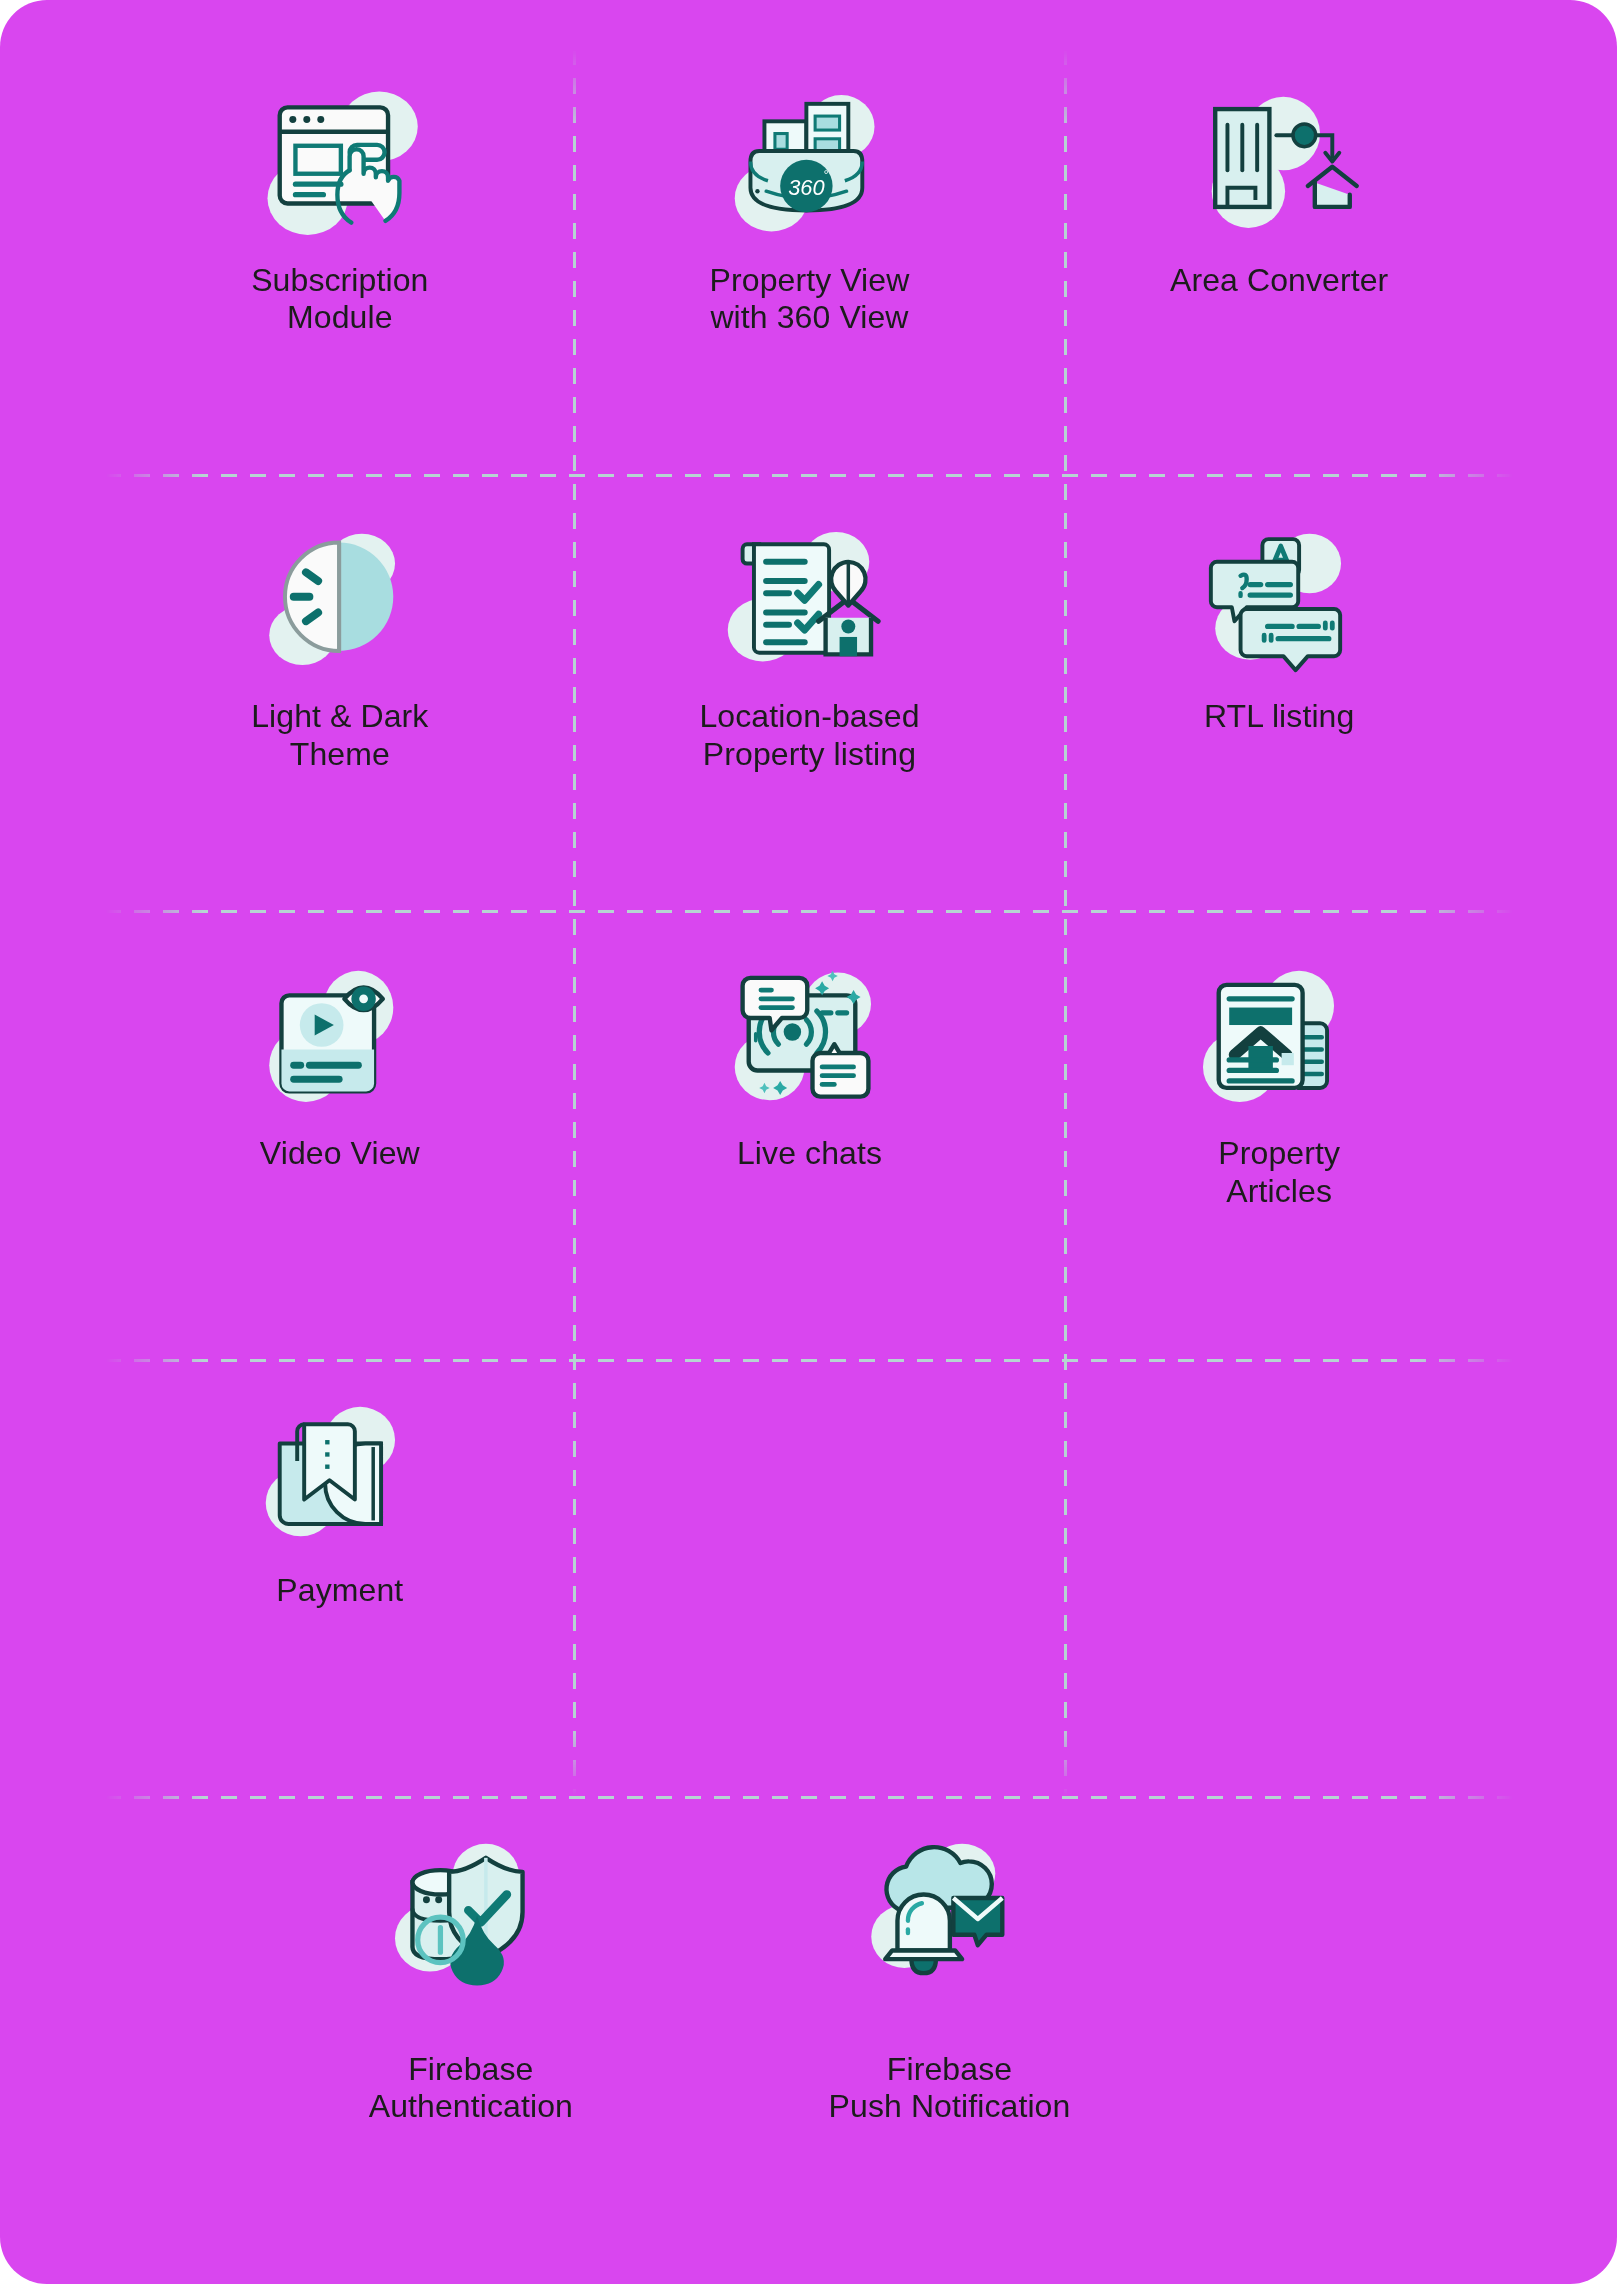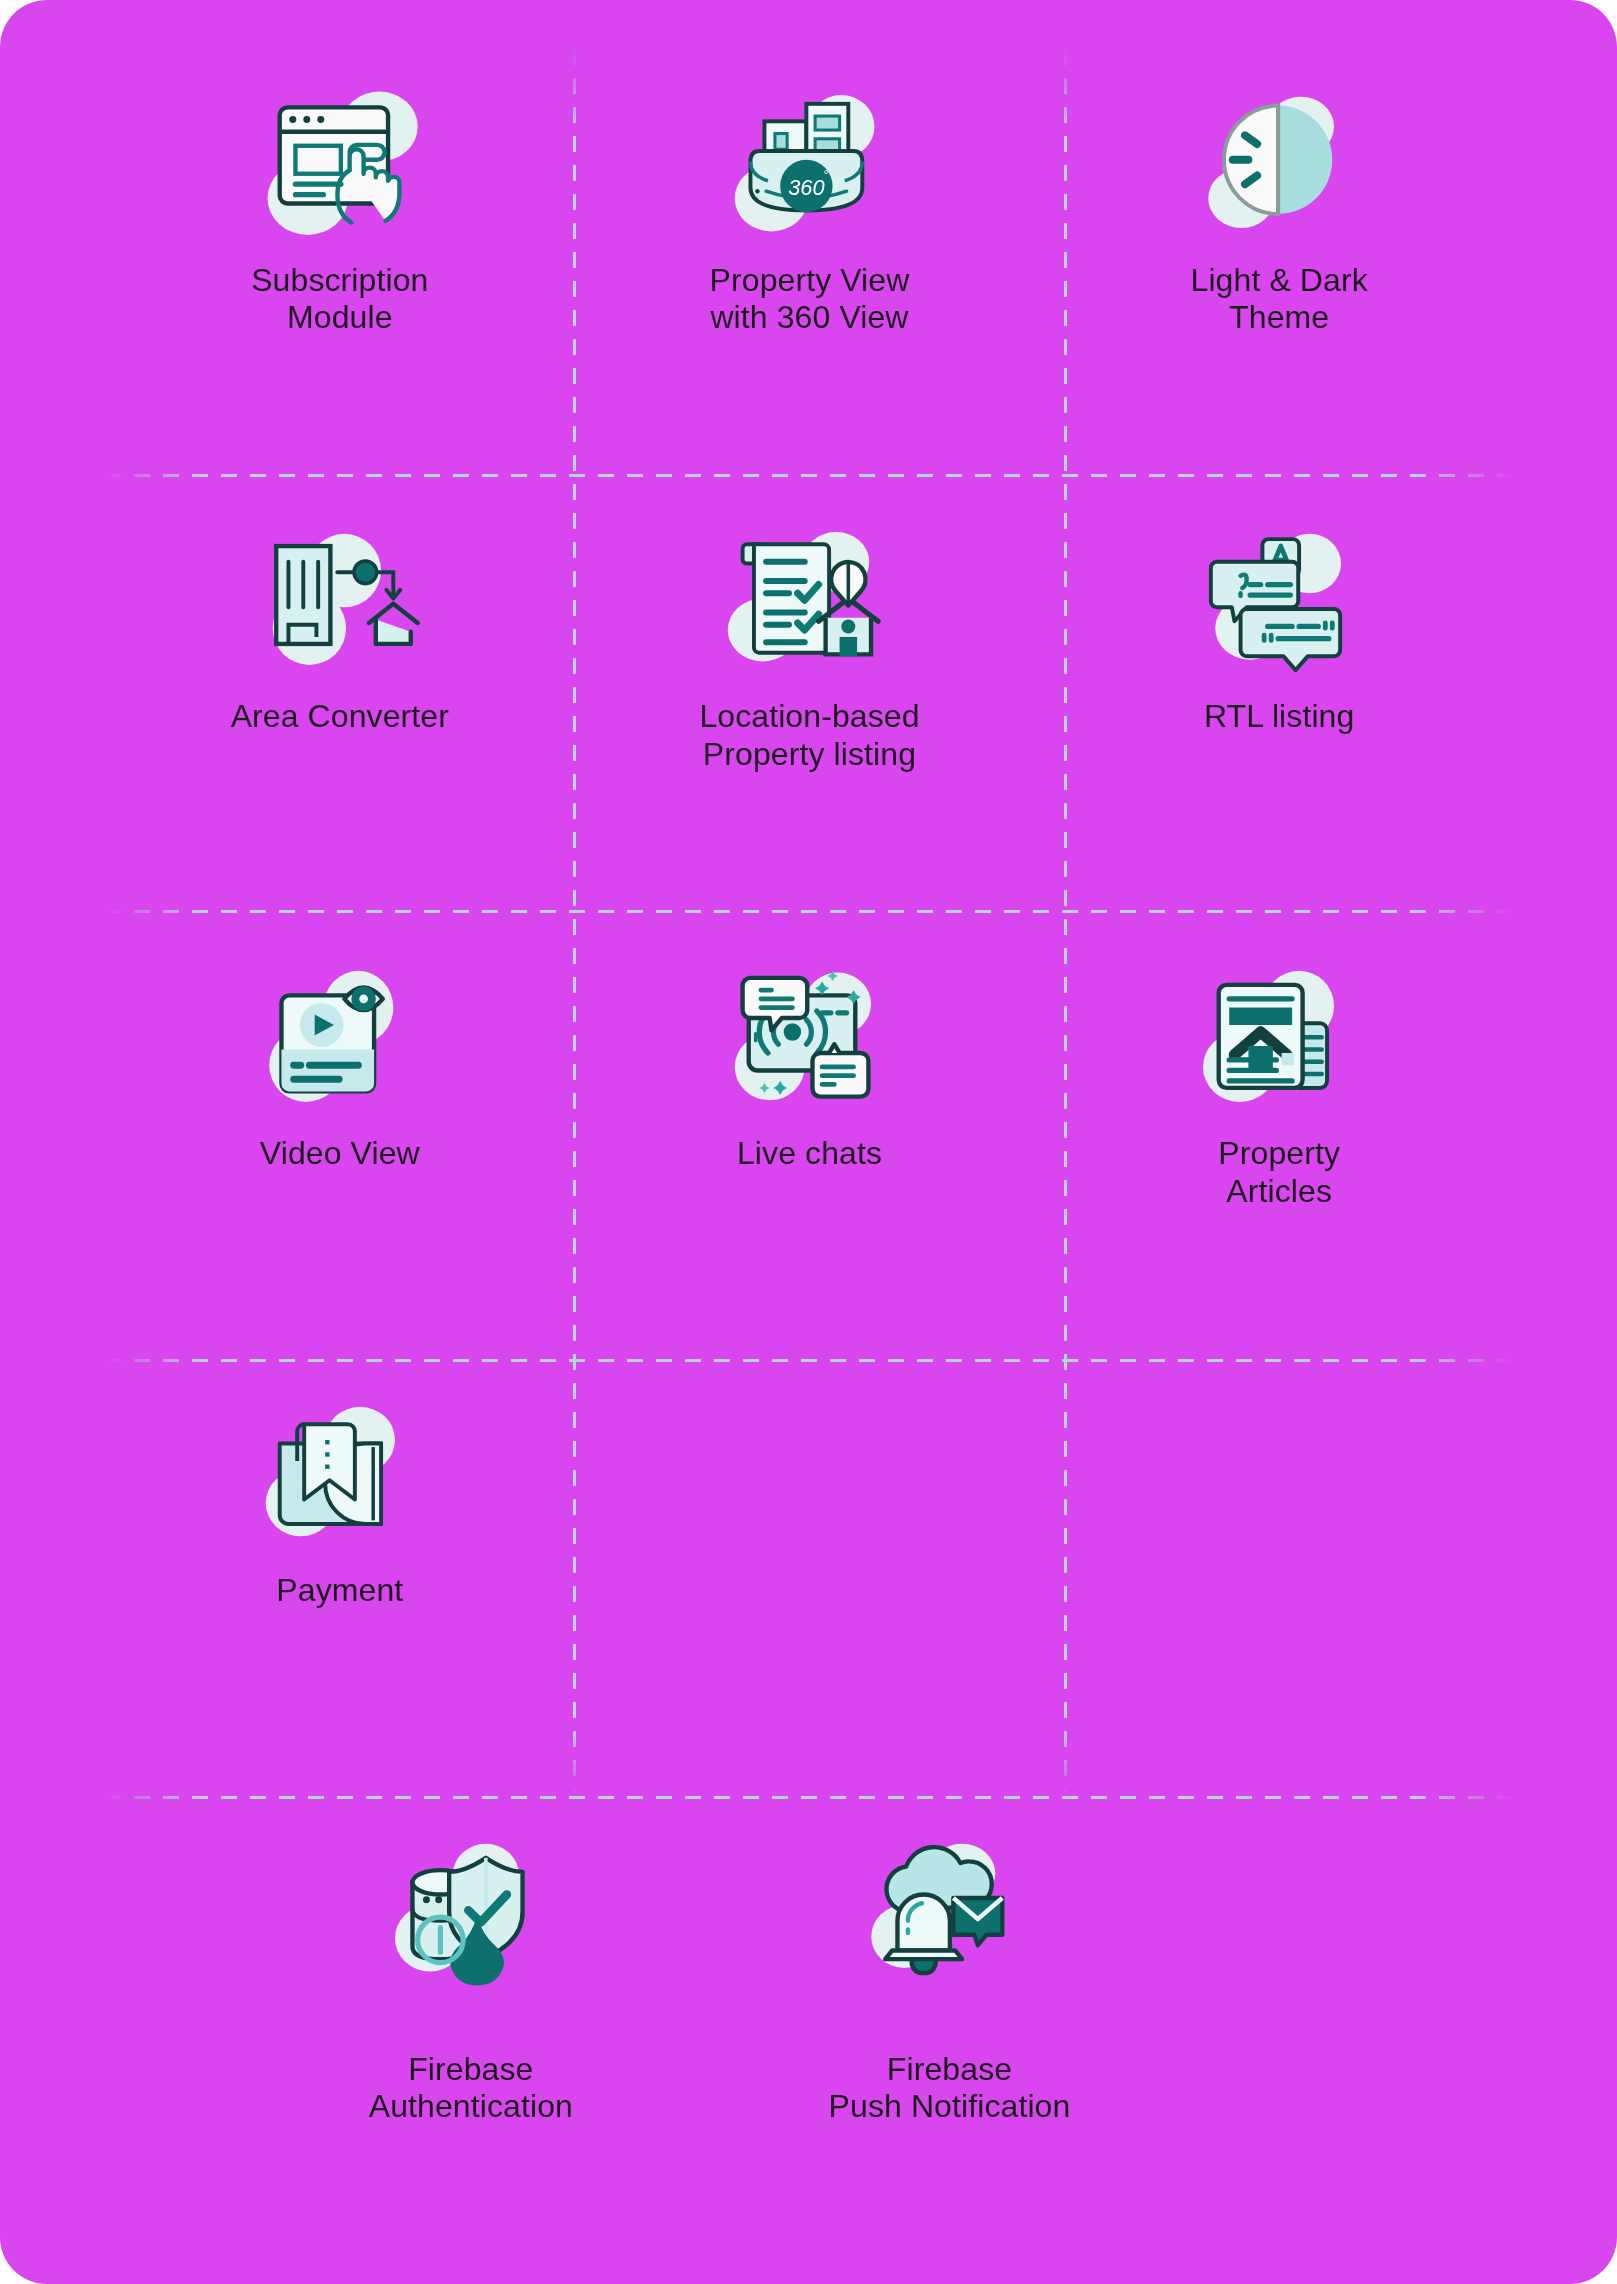--- a/index.html
+++ b/index.html
@@ -138,52 +138,52 @@
           <text x="92" y="114" font-family="Liberation Sans, sans-serif" font-size="25" fill="#ffffff" text-anchor="middle">360</text>
           <text x="114" y="96" font-family="Liberation Sans, sans-serif" font-size="14" fill="#ffffff" text-anchor="middle">°</text>
         </svg>
       </div>
       <div class="cell-label">Property View<br>with 360 View</div>
     </div>
 
     <div class="cell">
       <div class="icon-wrap">
         <svg width="166" height="140" viewBox="0 0 190 160">
-          <ellipse cx="120" cy="36" rx="38" ry="34" fill="#e3f2f0"></ellipse>
-          <ellipse cx="52" cy="118" rx="38" ry="34" fill="#e3f2f0"></ellipse>
-          <path d="M94 12 a62 62 0 0 1 0 124 z" fill="#a8dde0"></path>
-          <path d="M94 12 a62 62 0 0 0 0 124 z" fill="#fafafa" stroke="#8b9c9c" stroke-width="4.5"></path>
-          <line x1="94" y1="12" x2="94" y2="136" stroke="#8b9c9c" stroke-width="4.5"></line>
-          <line x1="56" y1="46" x2="70" y2="56" stroke="#0d706c" stroke-width="9" stroke-linecap="round"></line>
-          <line x1="42" y1="74" x2="60" y2="74" stroke="#0d706c" stroke-width="9" stroke-linecap="round"></line>
-          <line x1="56" y1="102" x2="70" y2="92" stroke="#0d706c" stroke-width="9" stroke-linecap="round"></line>
-        </svg>
-      </div>
-      <div class="cell-label">Light &amp; Dark<br>Theme</div>
-    </div>
-
-    <div class="cell">
-      <div class="icon-wrap">
-        <svg width="166" height="140" viewBox="0 0 190 160">
           <ellipse cx="100" cy="44" rx="42" ry="42" fill="#e3f2f0"></ellipse>
           <ellipse cx="60" cy="110" rx="42" ry="42" fill="#e3f2f0"></ellipse>
           <rect x="22" y="16" width="62" height="112" fill="#d8f0ef" stroke="#13403f" stroke-width="5"></rect>
           <line x1="36" y1="34" x2="36" y2="86" stroke="#13403f" stroke-width="4.5" stroke-linecap="round"></line>
           <line x1="53" y1="34" x2="53" y2="86" stroke="#13403f" stroke-width="4.5" stroke-linecap="round"></line>
           <line x1="70" y1="34" x2="70" y2="86" stroke="#13403f" stroke-width="4.5" stroke-linecap="round"></line>
           <path d="M36 128 v-22 h32 v14" fill="none" stroke="#13403f" stroke-width="4.5"></path>
           <line x1="92" y1="46" x2="112" y2="46" stroke="#13403f" stroke-width="4.5" stroke-linecap="round"></line>
           <circle cx="124" cy="46" r="13" fill="#0d706c" stroke="#13403f" stroke-width="4"></circle>
           <path d="M137 46 h19 v26" fill="none" stroke="#13403f" stroke-width="4.5"></path>
           <path d="M148 66 l8 10 l8 -10" fill="none" stroke="#13403f" stroke-width="4.5" stroke-linecap="round" stroke-linejoin="round"></path>
           <path d="M128 104 l28 -22 l28 22" fill="none" stroke="#13403f" stroke-width="5" stroke-linecap="round" stroke-linejoin="round"></path>
           <path d="M136 100 v28 h40 v-14" fill="#d8f0ef" stroke="#13403f" stroke-width="5" stroke-linecap="round" stroke-linejoin="round"></path>
         </svg>
       </div>
       <div class="cell-label">Area Converter</div>
+    </div>
+
+    <div class="cell">
+      <div class="icon-wrap">
+        <svg width="166" height="140" viewBox="0 0 190 160">
+          <ellipse cx="120" cy="36" rx="38" ry="34" fill="#e3f2f0"></ellipse>
+          <ellipse cx="52" cy="118" rx="38" ry="34" fill="#e3f2f0"></ellipse>
+          <path d="M94 12 a62 62 0 0 1 0 124 z" fill="#a8dde0"></path>
+          <path d="M94 12 a62 62 0 0 0 0 124 z" fill="#fafafa" stroke="#8b9c9c" stroke-width="4.5"></path>
+          <line x1="94" y1="12" x2="94" y2="136" stroke="#8b9c9c" stroke-width="4.5"></line>
+          <line x1="56" y1="46" x2="70" y2="56" stroke="#0d706c" stroke-width="9" stroke-linecap="round"></line>
+          <line x1="42" y1="74" x2="60" y2="74" stroke="#0d706c" stroke-width="9" stroke-linecap="round"></line>
+          <line x1="56" y1="102" x2="70" y2="92" stroke="#0d706c" stroke-width="9" stroke-linecap="round"></line>
+        </svg>
+      </div>
+      <div class="cell-label">Light &amp; Dark<br>Theme</div>
     </div>
 
     <div class="cell">
       <div class="icon-wrap">
         <svg width="166" height="140" viewBox="0 0 190 160">
           <ellipse cx="126" cy="34" rx="38" ry="34" fill="#e3f2f0"></ellipse>
           <ellipse cx="42" cy="112" rx="40" ry="36" fill="#e3f2f0"></ellipse>
           <path d="M24 14 h14 v22 h-14 a5 5 0 0 1 -5 -5 v-12 a5 5 0 0 1 5 -5 z" fill="#d8f0ef" stroke="#13403f" stroke-width="4.5"></path>
           <path d="M32 14 h80 a6 6 0 0 1 6 6 v112 a6 6 0 0 1 -6 6 h-74 a6 6 0 0 1 -6 -6 z" fill="#eefafa" stroke="#13403f" stroke-width="4.5"></path>
           <line x1="46" y1="34" x2="90" y2="34" stroke="#0d706c" stroke-width="7" stroke-linecap="round"></line>

